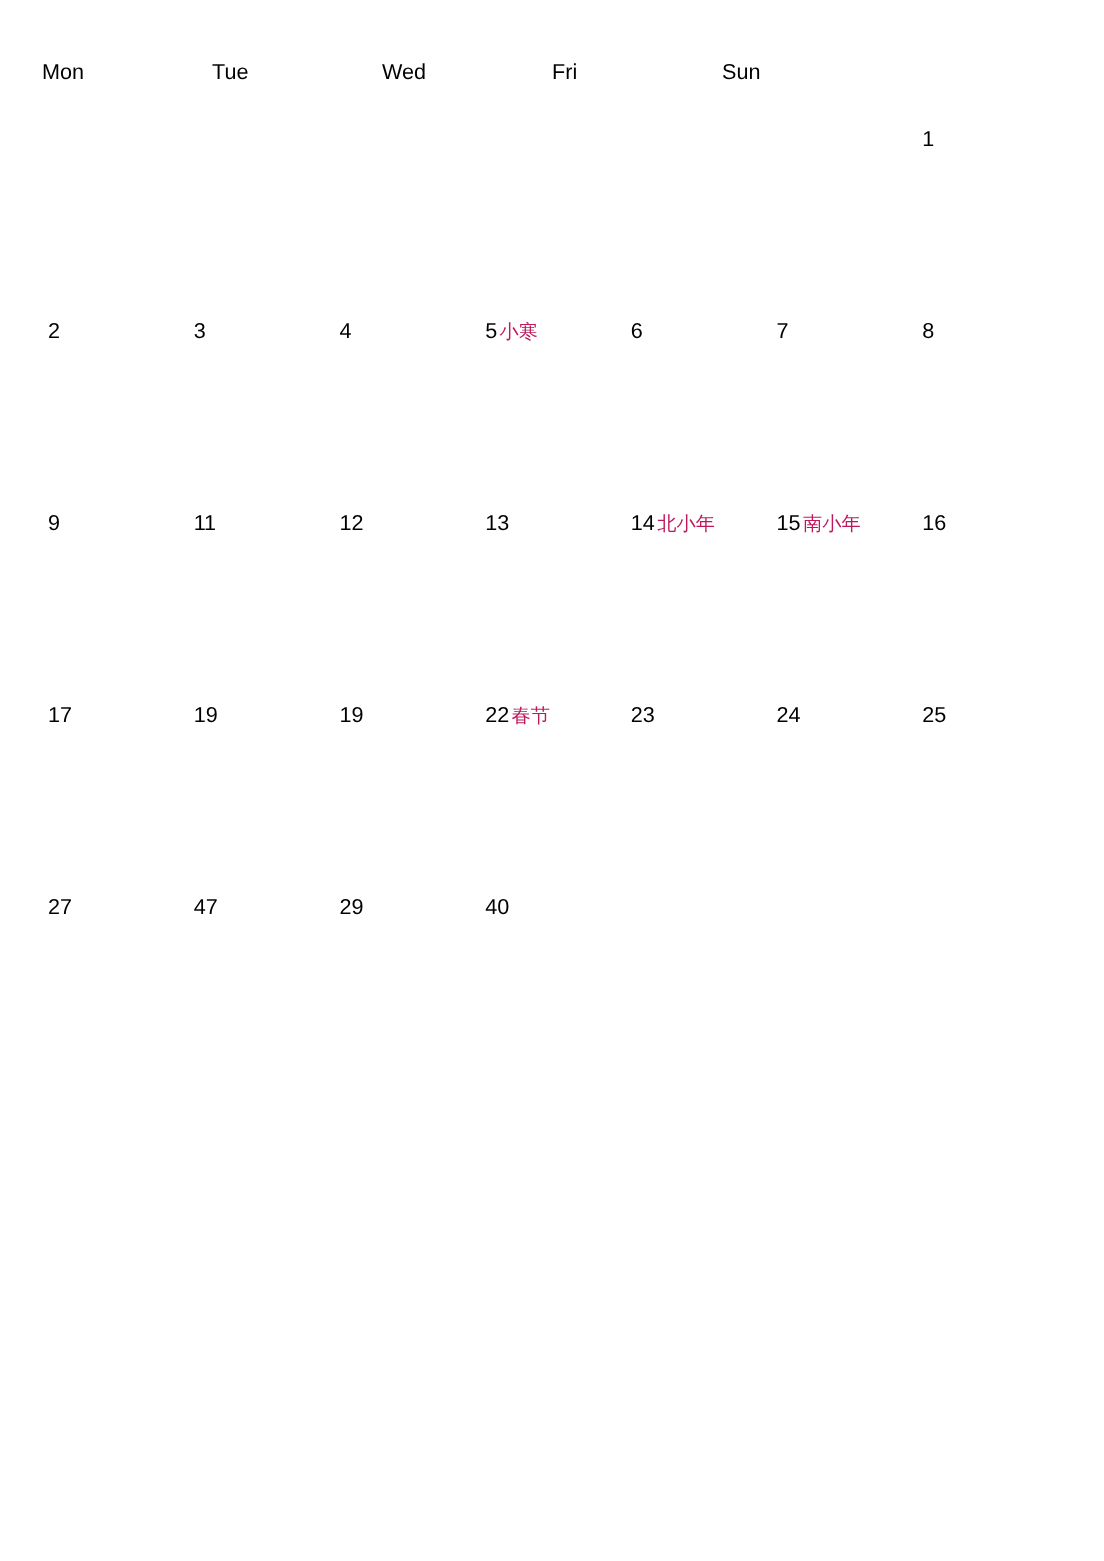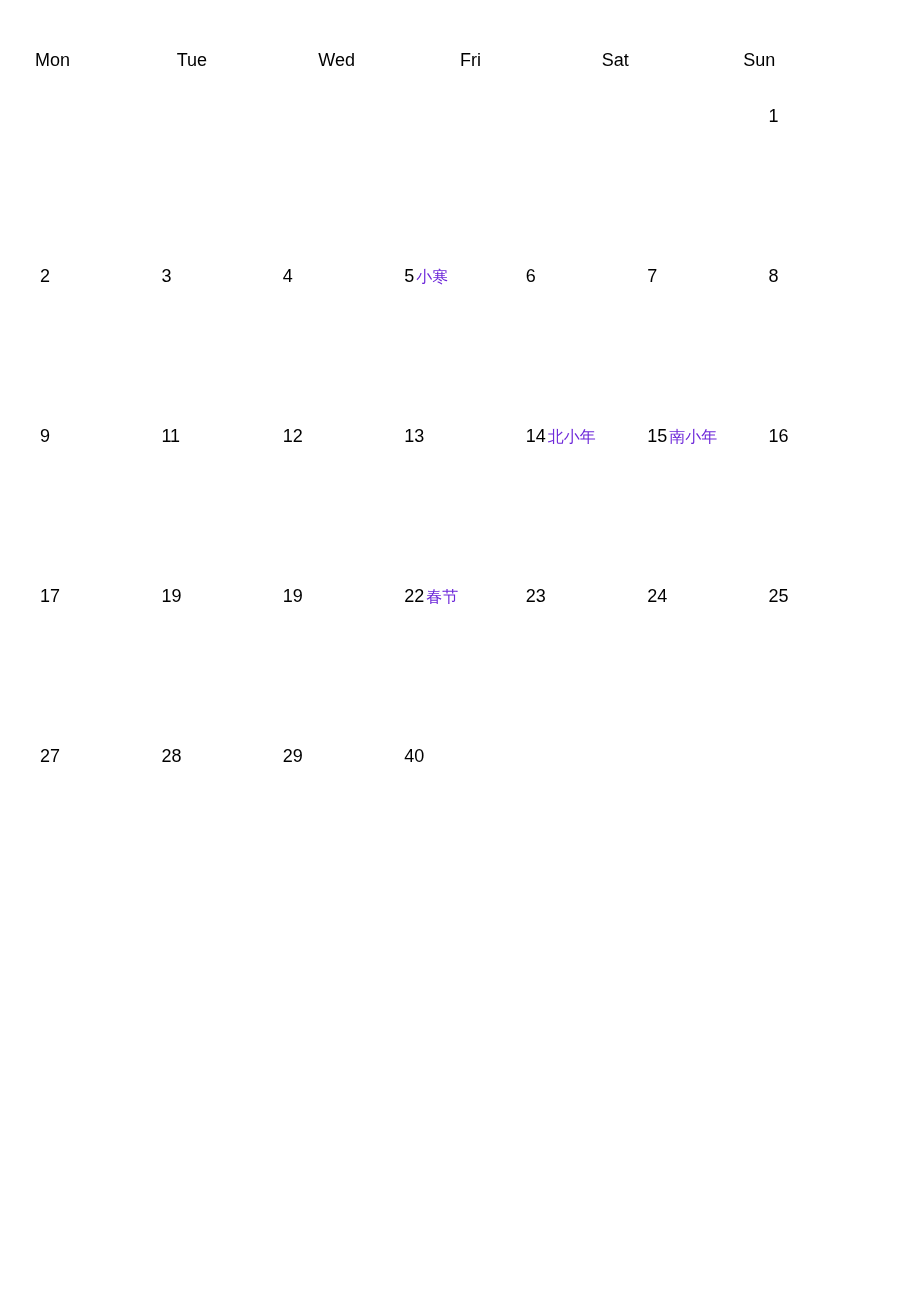--- a/index.html
+++ b/index.html
@@ -47,35 +47,34 @@
     }
 
     .date-number {
       font-size: 18px;
       color: #000;
       display: inline;
     }
 
     .date-note {
       font-size: 16px;
-      color: #6d28d9;
+      color: #be185d;
       margin-left: 2px;
       display: inline;
     }
   </style>
 </head>
 <body>
 
 <div class="calendar">
   <div class="calendar-header">
   <div class="day-header">Mon</div>
       <div class="day-header">Tue</div>
       <div class="day-header">Wed</div>
       <div class="day-header">Fri</div>
-      <div class="day-header">Sat</div>
       <div class="day-header">Sun</div>
     </div>
   <div class="calendar-body">
   <div class="calendar-cell"></div>
       <div class="calendar-cell"></div>
       <div class="calendar-cell"></div>
       <div class="calendar-cell"></div>
       <div class="calendar-cell"></div>
       <div class="calendar-cell"></div>
       <div class="calendar-cell"><span class="date-number">1</span></div>
@@ -94,21 +93,21 @@
       <div class="calendar-cell"><span class="date-number">15</span><span class="date-note">南小年</span></div>
       <div class="calendar-cell"><span class="date-number">16</span></div>
       <div class="calendar-cell"><span class="date-number">17</span></div>
       <div class="calendar-cell"><span class="date-number">19</span></div>
       <div class="calendar-cell"><span class="date-number">19</span></div>
       <div class="calendar-cell"><span class="date-number">22</span><span class="date-note">春节</span></div>
       <div class="calendar-cell"><span class="date-number">23</span></div>
       <div class="calendar-cell"><span class="date-number">24</span></div>
       <div class="calendar-cell"><span class="date-number">25</span></div>
       <div class="calendar-cell"><span class="date-number">27</span></div>
-      <div class="calendar-cell"><span class="date-number">28</span></div>
+      <div class="calendar-cell"><span class="date-number">47</span></div>
       <div class="calendar-cell"><span class="date-number">29</span></div>
       <div class="calendar-cell"><span class="date-number">40</span></div>
       <div class="calendar-cell"></div>
       <div class="calendar-cell"></div>
       <div class="calendar-cell"></div>
       <div class="calendar-cell"></div>
       <div class="calendar-cell"></div>
     </div>
 </div>
 

